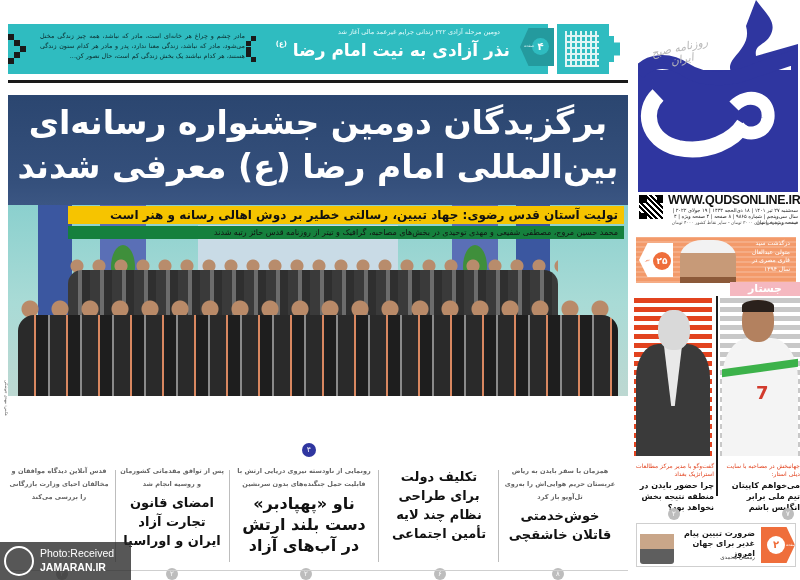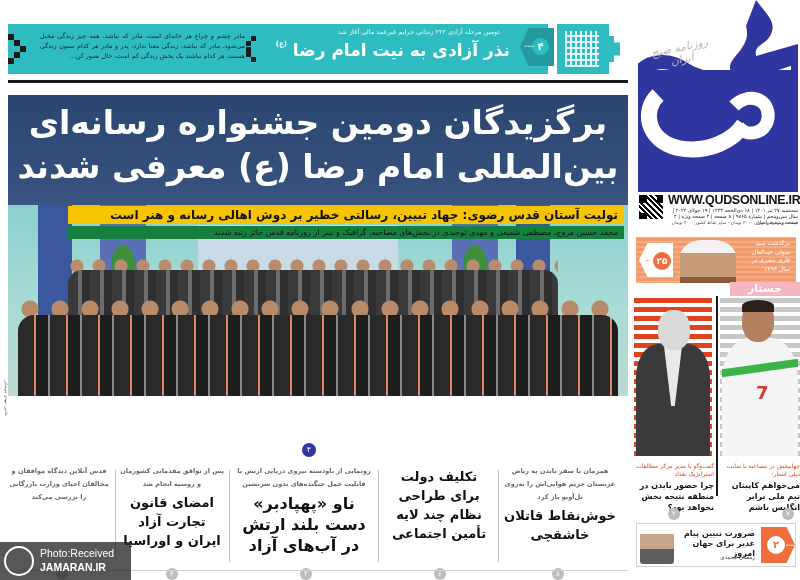--- a/index.html
+++ b/index.html
@@ -236,21 +236,21 @@
     <div class="stage-floor" style="top:232px;height:13px;"></div>
   </div>
   <div class="hero-yellow1">تولیت آستان قدس رضوی: جهاد تبیین، رسالتی خطیر بر دوش اهالی رسانه و هنر است</div>
   <div class="hero-yellow2">محمد حسین مروج، مصطفی شفیعی و مهدی توحیدی در بخش‌های مصاحبه، گرافیک و تیتر از روزنامه قدس حائز رتبه شدند</div>
 </div>
 <div class="hero-credit">عکس: مهدی جوشکی</div>
 <div class="hero-pagedot">۴</div>
 
 <div class="col" style="left:504px;width:112px;">
   <div class="col-kicker">همزمان با سفر بایدن به ریاض عربستان حریم هوایی‌اش را به‌روی تل‌آویو باز کرد</div>
-  <div class="col-title">خوش‌نقاط قاتلان خاشقچی</div>
+  <div class="col-title">خوش‌خدمتی قاتلان خاشقچی</div>
 </div>
 <div class="page-dot" style="left:552px;top:568px;">۸</div>
 <div class="col-sep" style="left:498px;"></div>
 
 <div class="col" style="left:384px;width:110px;">
   <div class="col-title">تکلیف دولت برای طراحی نظام چند لایه تأمین اجتماعی</div>
 </div>
 <div class="page-dot" style="left:434px;top:568px;">۶</div>
 <div class="col-sep" style="left:378px;"></div>
 

